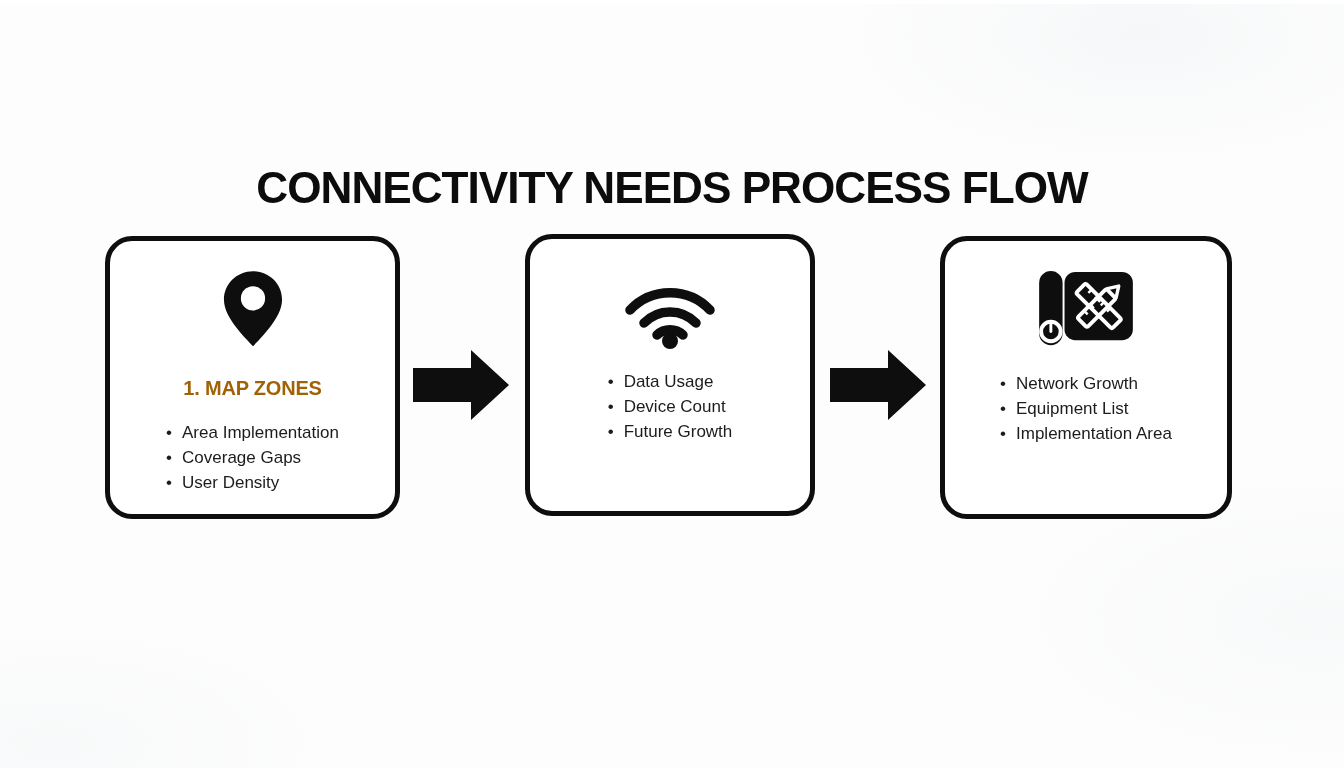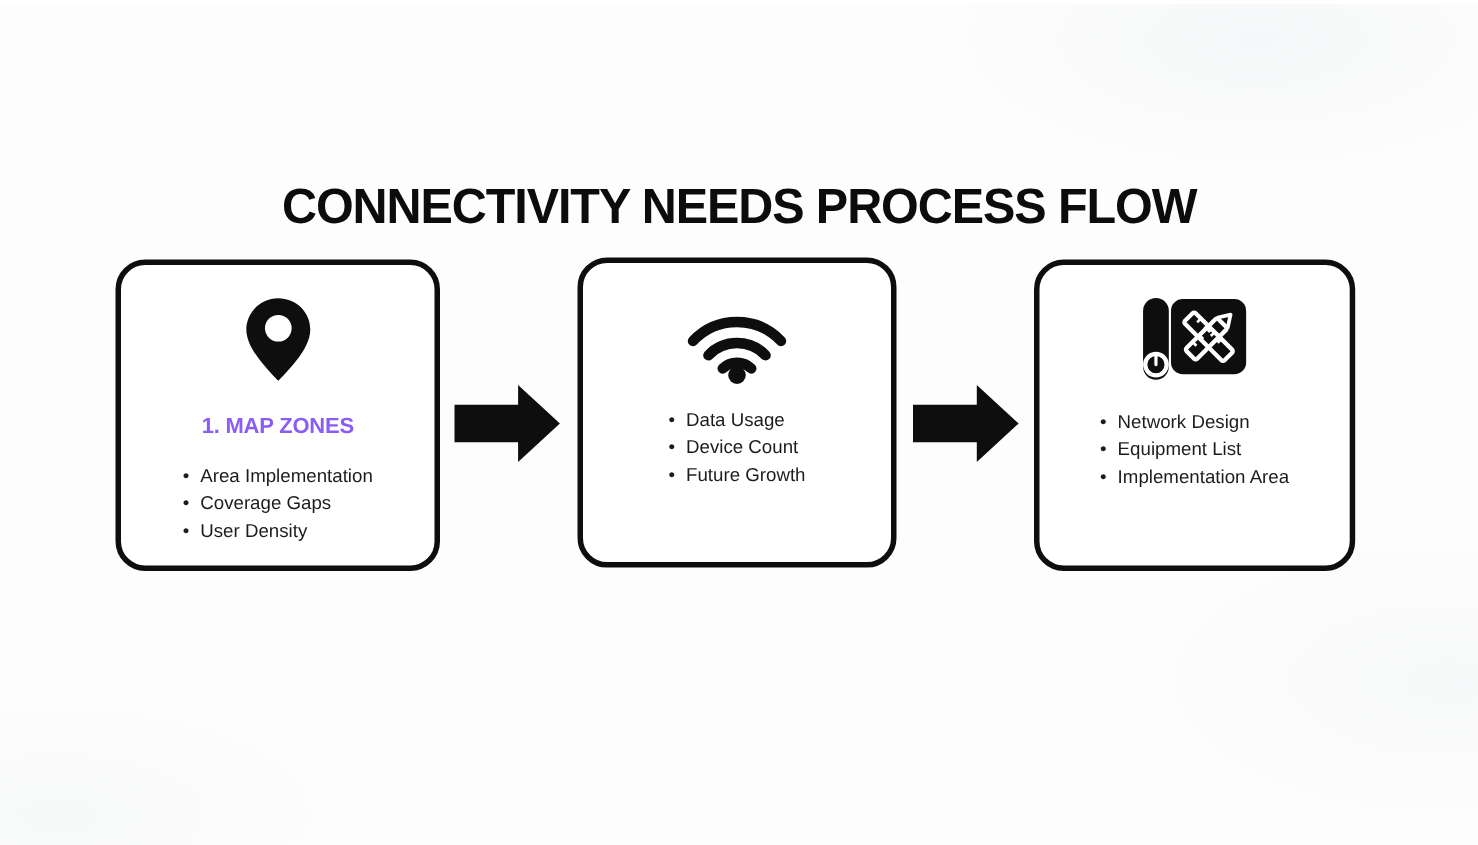--- a/index.html
+++ b/index.html
@@ -51,21 +51,21 @@
     height: 84px;
     display: flex;
     align-items: flex-end;
     justify-content: center;
   }
   .step-title {
     margin: 26px 0 0 0;
     font-size: 20px;
     font-weight: 700;
     letter-spacing: -0.2px;
-    color: #8b5cf6;
+    color: #a16207;
     white-space: nowrap;
   }
   .step-list {
     list-style: none;
     margin: 20px auto 0 auto;
     padding: 0;
     width: max-content;
     text-align: left;
   }
   .step-item {
@@ -176,21 +176,21 @@
         <g transform="rotate(-45 63 38)">
           <rect x="39" y="31" width="42" height="14" rx="2" fill="none" stroke="#ffffff" stroke-width="4"></rect>
           <path d="M81 31 L92 38 L81 45" fill="none" stroke="#ffffff" stroke-width="3.5" stroke-linejoin="round"></path>
           <path d="M49 31 v5 M58 31 v5 M67 31 v5" stroke="#ffffff" stroke-width="2.5"></path>
         </g>
       </svg>
     </div>
     <ul class="step-list">
       <li class="step-item">
         <span class="bullet">•</span>
-        <span>Network Design</span>
+        <span>Network Growth</span>
       </li>
       <li class="step-item">
         <span class="bullet">•</span>
         <span>Equipment List</span>
       </li>
       <li class="step-item">
         <span class="bullet">•</span>
         <span>Implementation Area</span>
       </li>
     </ul>

